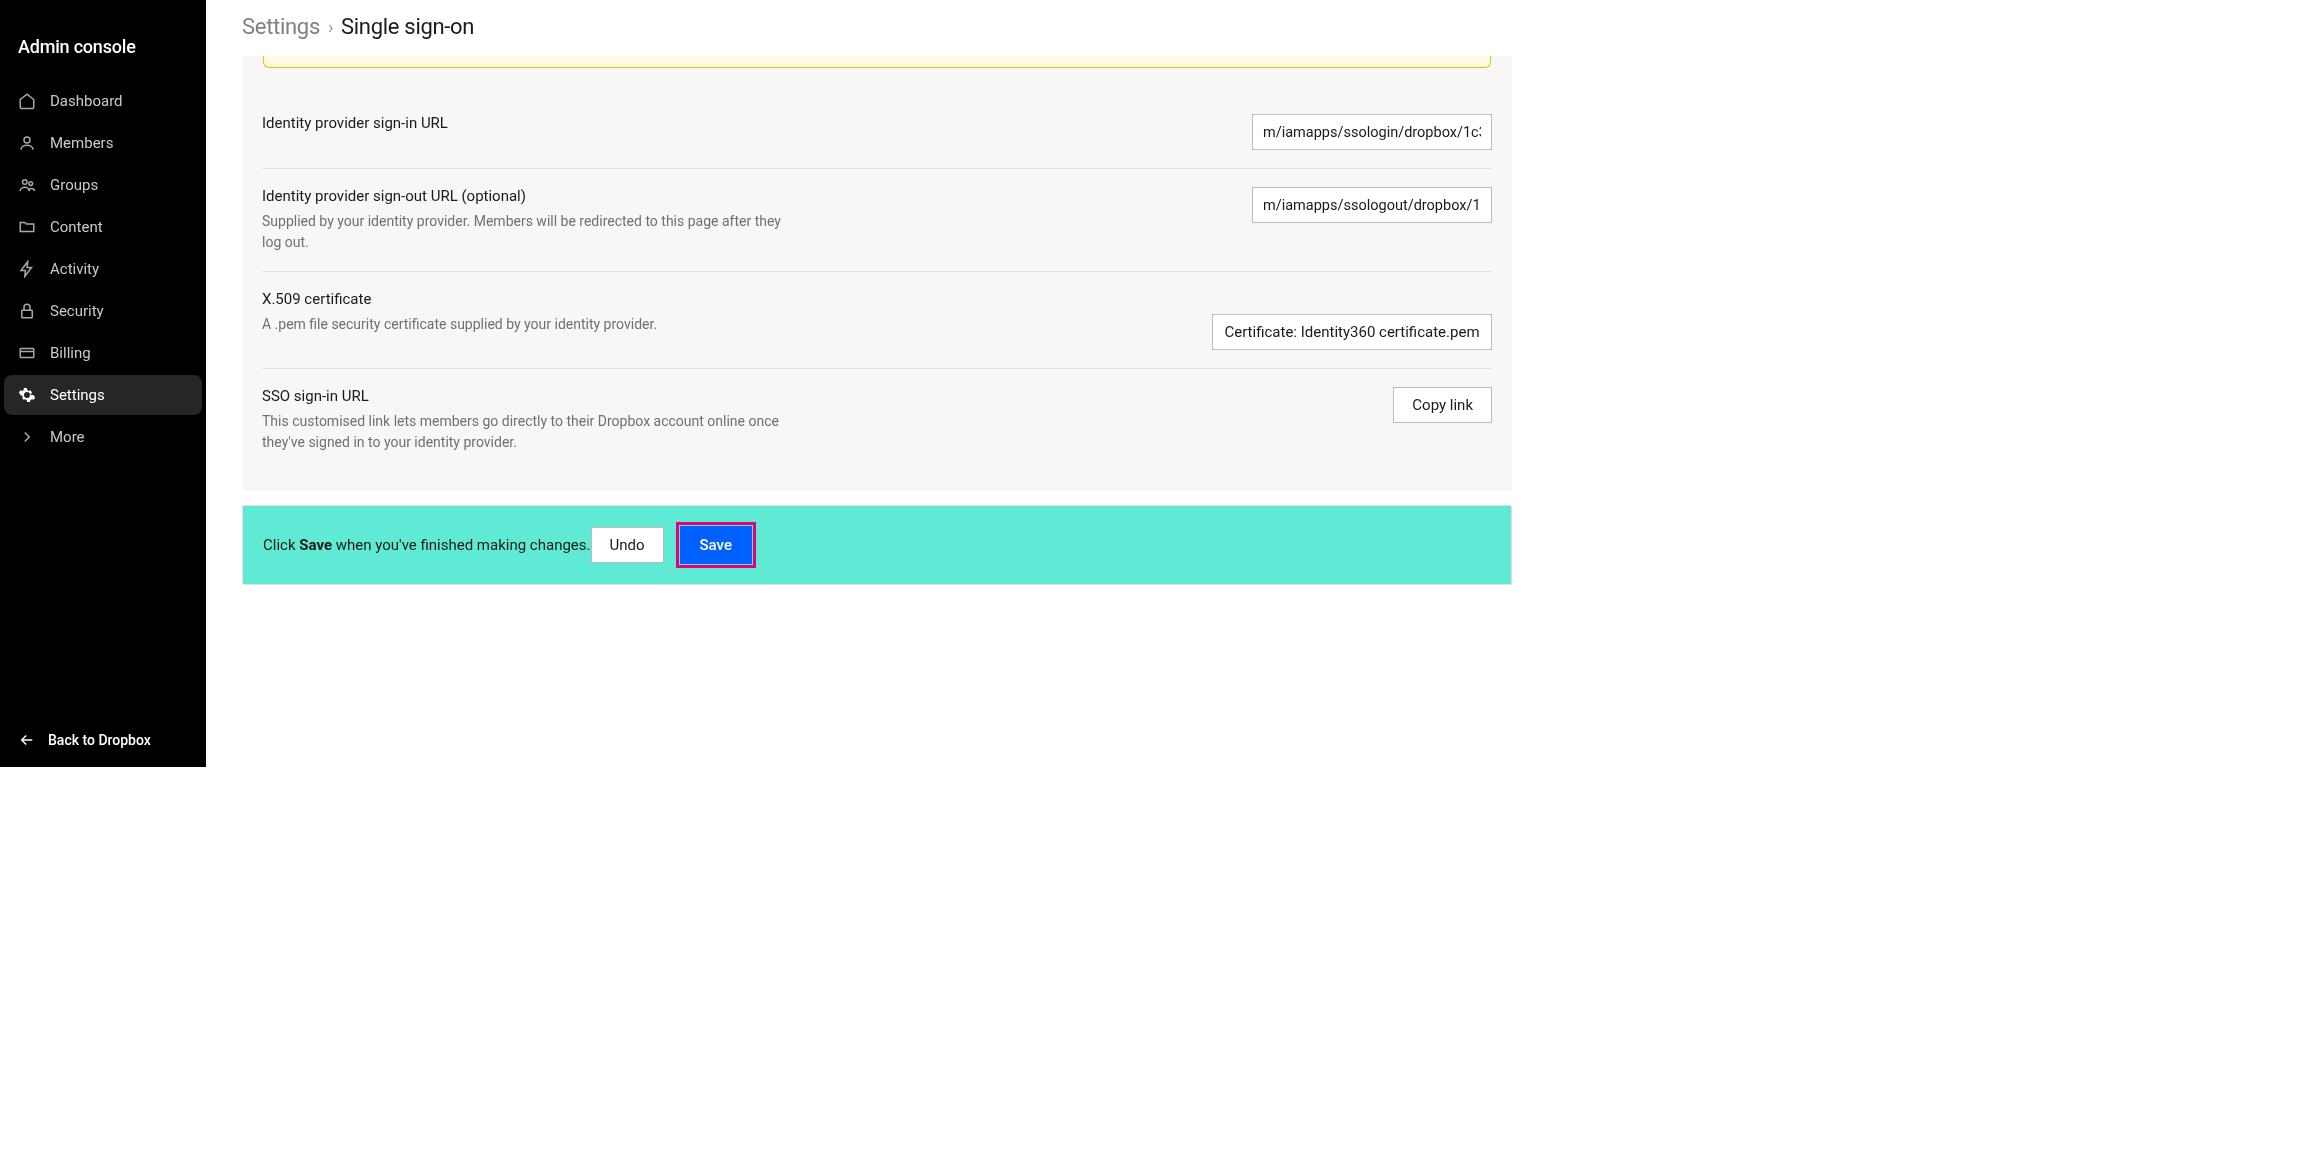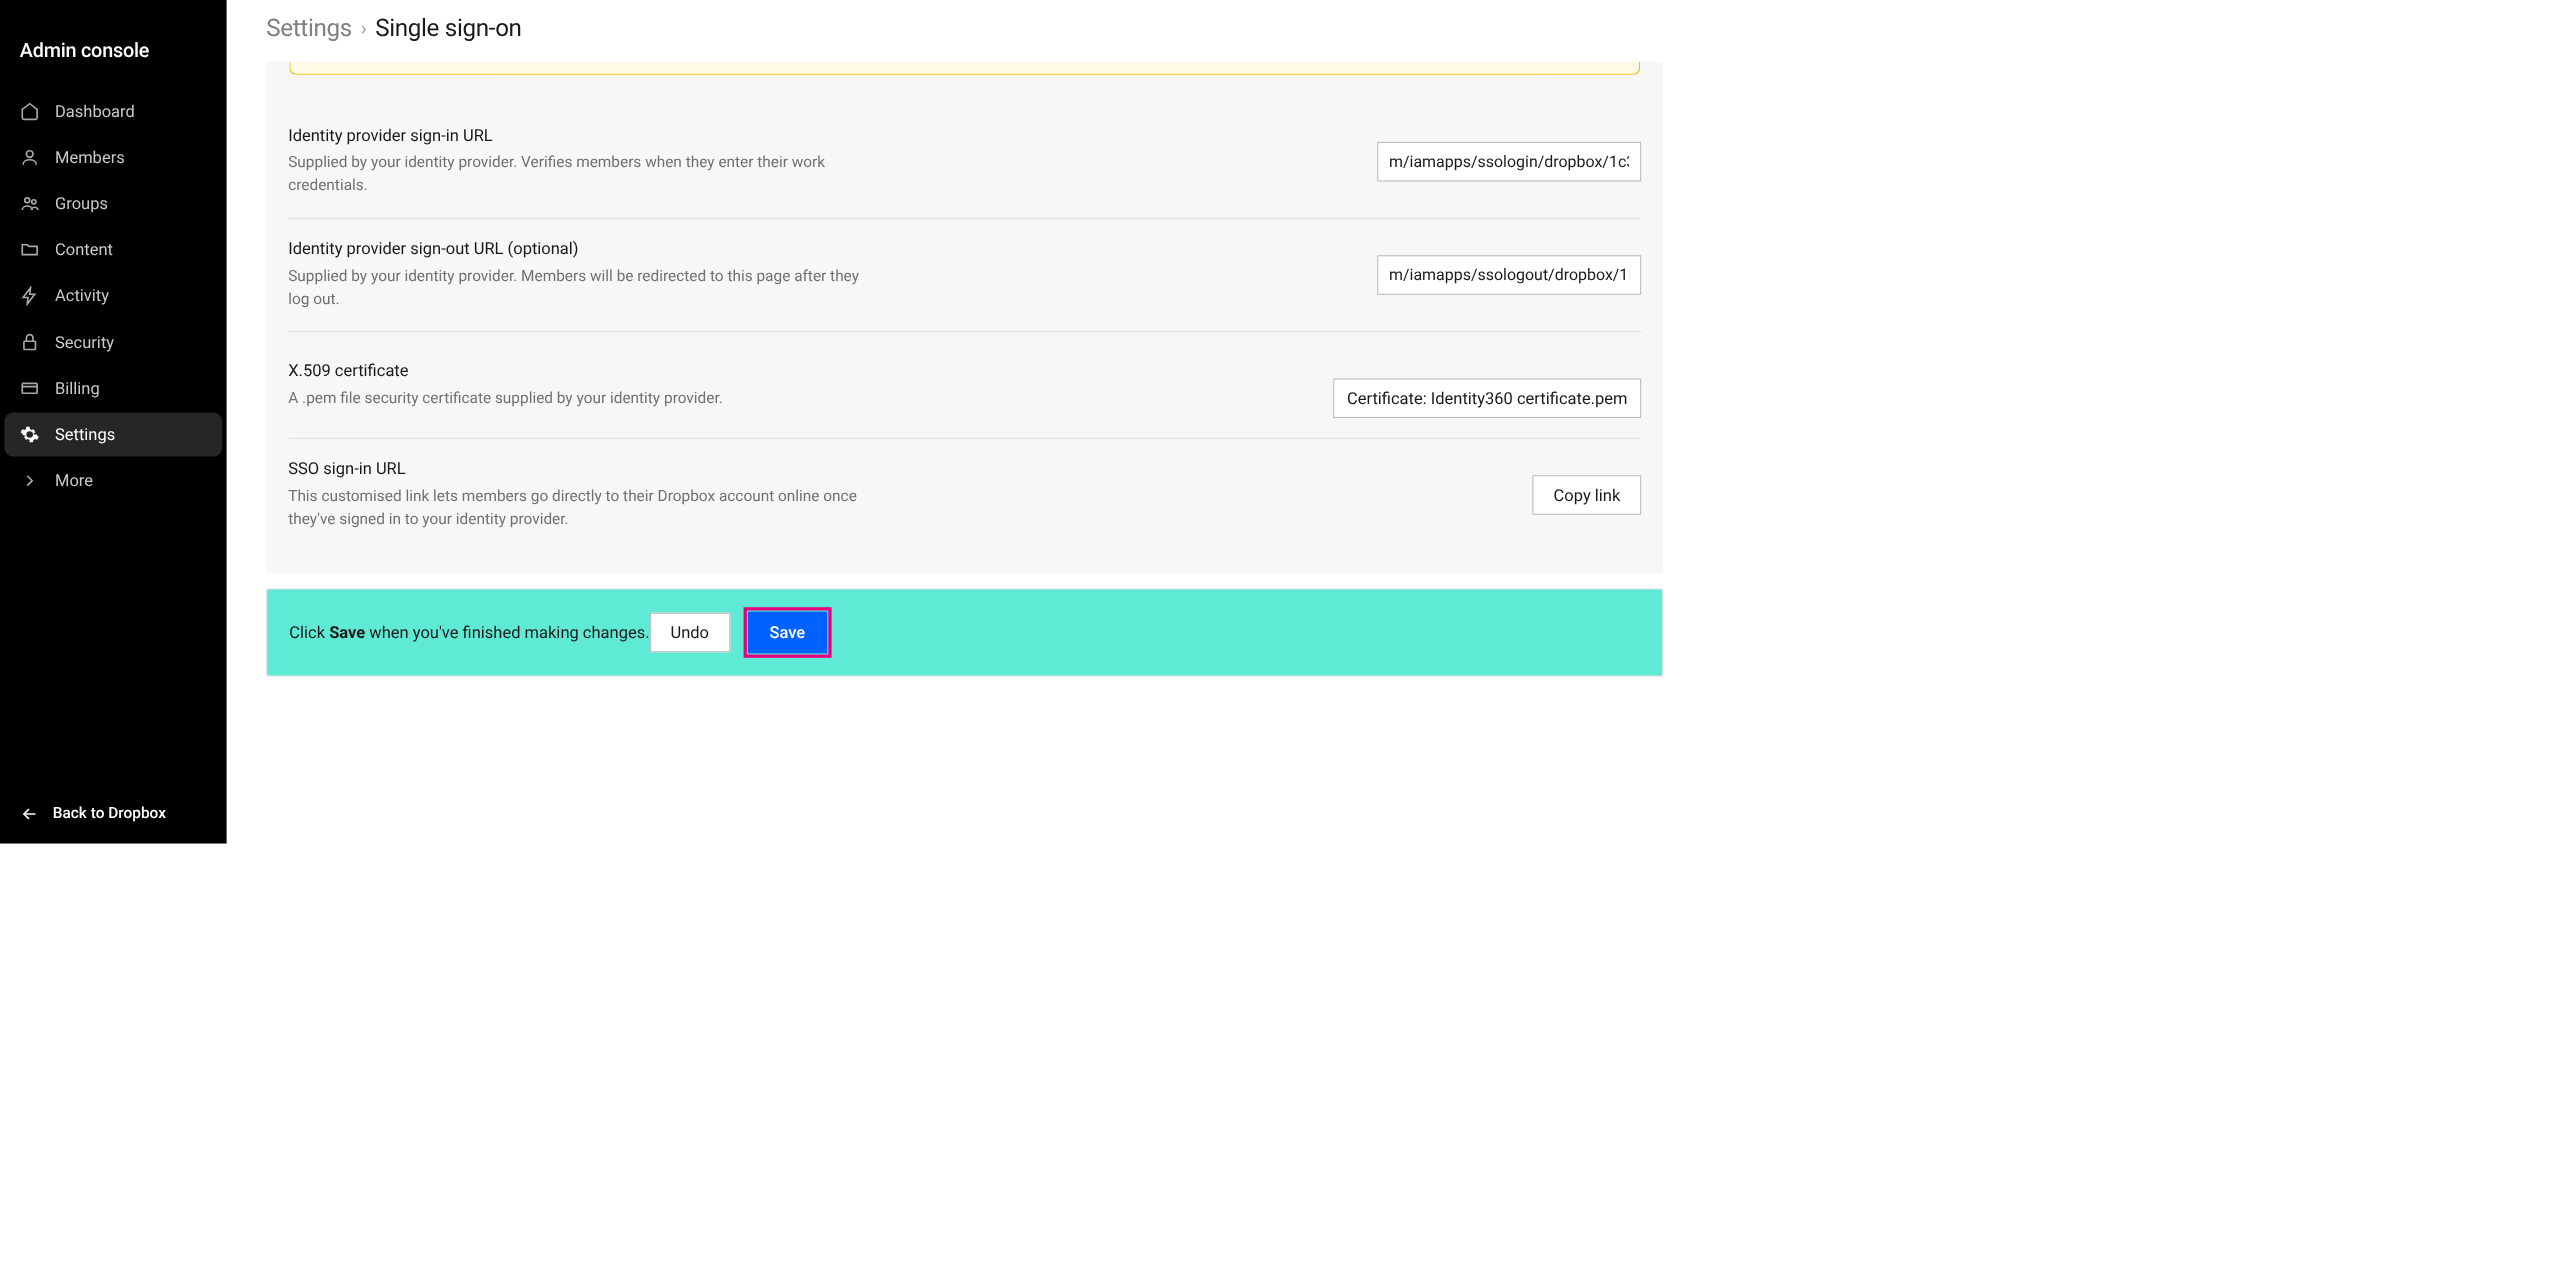--- a/index.html
+++ b/index.html
@@ -100,21 +100,21 @@
     .alert-bar {
       height: 12px;
       background: #fff9e6;
       border: 1px solid #e6c200;
       border-top: none;
       border-radius: 0 0 6px 6px;
       margin: 0 1px 28px;
     }
     .row {
       display: flex;
-      align-items: center;
+      align-items: flex-start;
       justify-content: space-between;
       gap: 56px;
       padding: 18px 0;
       border-bottom: 1px solid #e0e0e0;
     }
     .row:last-child { border-bottom: none; }
     .row-text { max-width: 520px; }
     .row-title {
       font-size: 15px;
       color: #1e1919;
@@ -299,21 +299,20 @@
       <span class="current">Single sign-on</span>
     </div>
 
     <div class="content">
       <div class="form-panel">
         <div class="alert-bar"></div>
 
         <div class="row">
           <div class="row-text">
             <div class="row-title">Identity provider sign-in URL</div>
-            <div class="row-desc">Supplied by your identity provider. Verifies members when they enter their work credentials.</div>
           </div>
           <input class="input" type="text" value="m/iamapps/ssologin/dropbox/1c33" style="">
         </div>
 
         <div class="row">
           <div class="row-text">
             <div class="row-title">Identity provider sign-out URL (optional)</div>
             <div class="row-desc">Supplied by your identity provider. Members will be redirected to this page after they log out.</div>
           </div>
           <input class="input" type="text" value="m/iamapps/ssologout/dropbox/1c3" style="">

